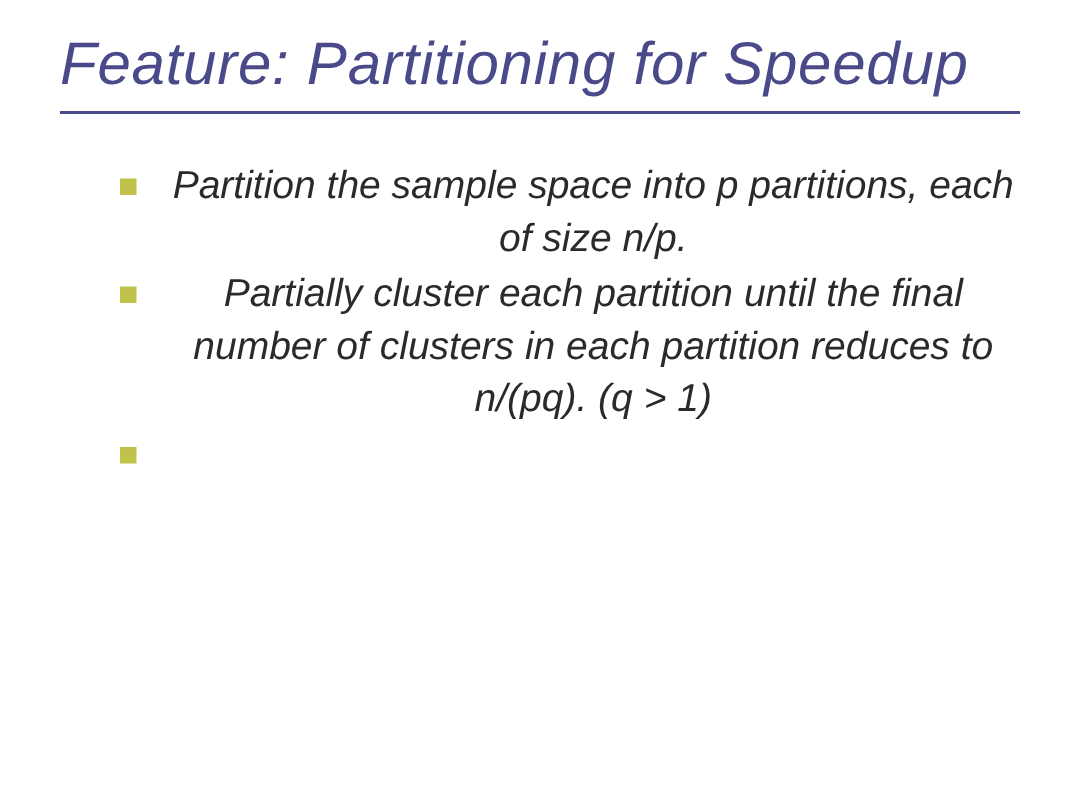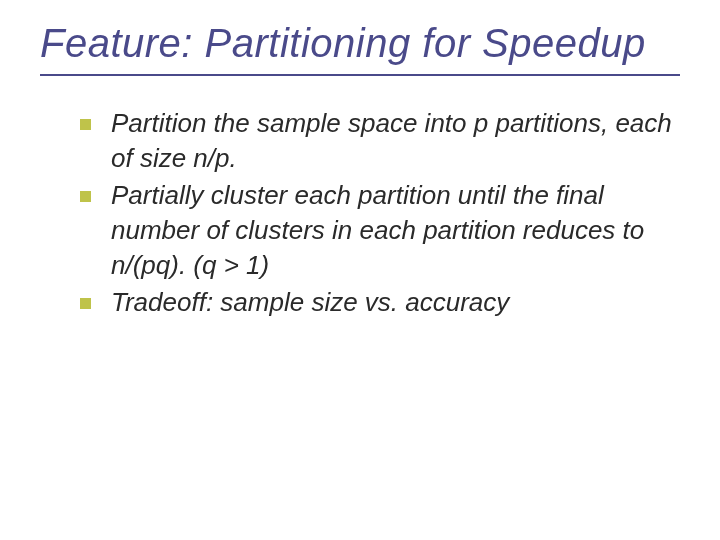--- a/index.html
+++ b/index.html
@@ -37,34 +37,34 @@
       background: #bfc34a;
       flex-shrink: 0;
       margin-right: 20px;
       margin-top: 13px;
     }
     .bullet-text {
       font-size: 26px;
       color: #2a2a2a;
       line-height: 1.35;
       font-weight: 400;
+      text-align: center;
     }
   </style>
 </head>
 <body>
 
 <h1 class="title">Feature:  Partitioning for Speedup</h1>
 <div class="title-underline"></div>
 
 <div class="content">
   <div class="bullet-item">
     <div class="bullet"></div>
     <div class="bullet-text">Partition the sample space into p partitions, each of size n/p.</div>
   </div>
   <div class="bullet-item">
     <div class="bullet"></div>
     <div class="bullet-text">Partially cluster each partition until the final number of clusters in each partition reduces to n/(pq). (q &gt; 1)</div>
   </div>
   <div class="bullet-item">
     <div class="bullet"></div>
-    <div class="bullet-text">Tradeoff:  sample size vs. accuracy</div>
   </div>
 </div>
 
 </body></html>

